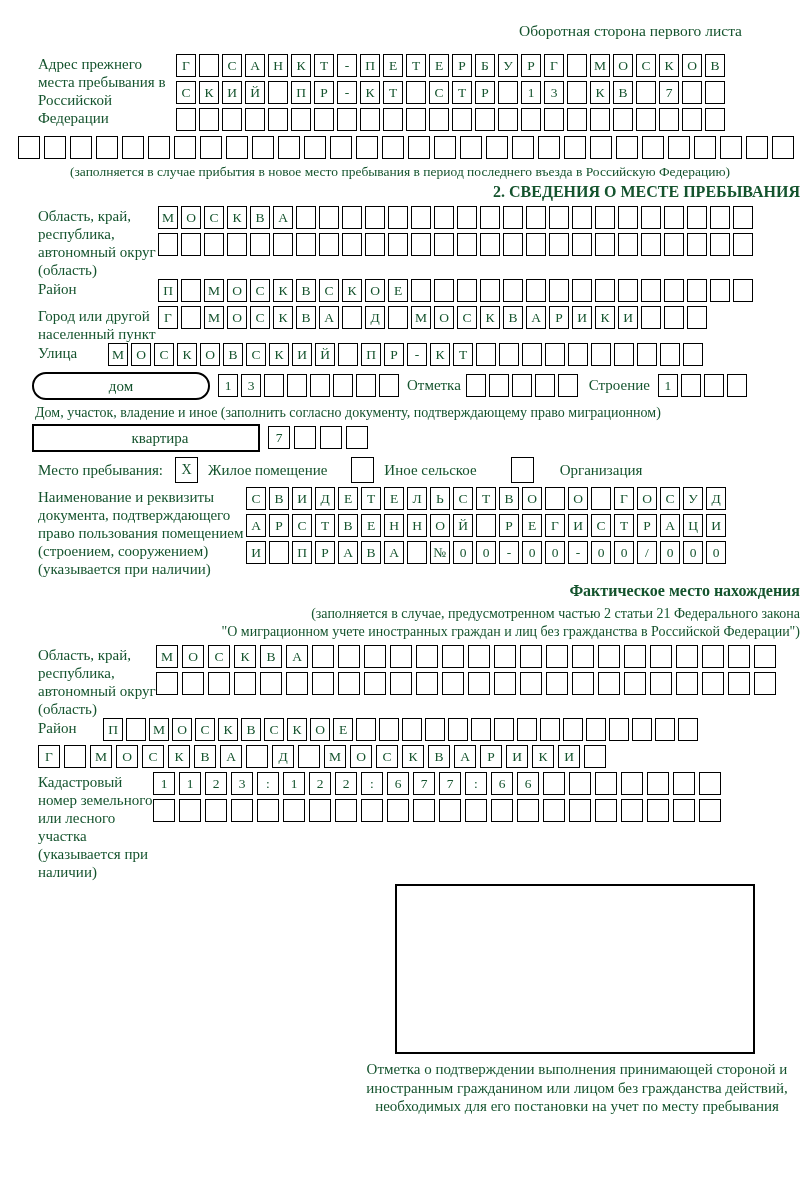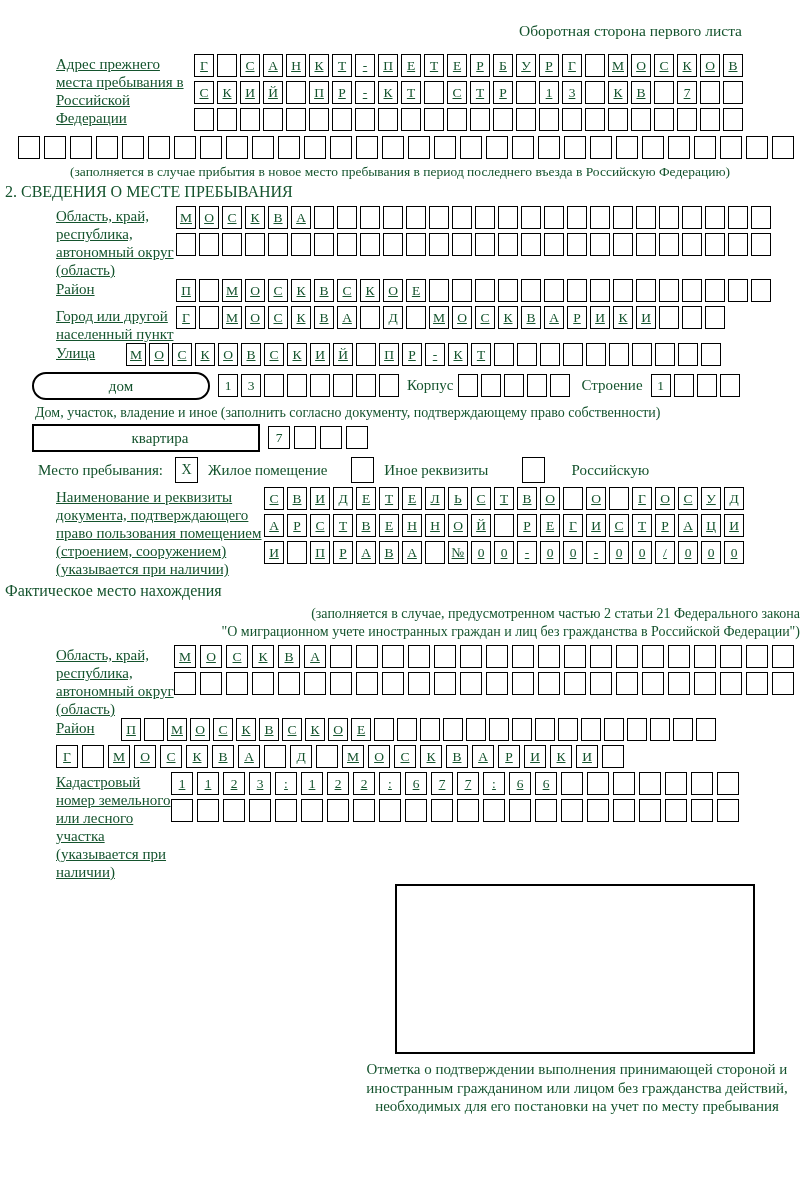--- a/index.html
+++ b/index.html
@@ -2,42 +2,42 @@
 <html><head>
 <meta charset="utf-8">
 <style>
   html,body{margin:0;padding:0;background:#fff;}
   .page{
     width:800px;height:1180px;box-sizing:border-box;background:#ffffff;
     font-family:"Liberation Serif","DejaVu Serif",serif;color:#14532d;
     padding-top:22px;position:relative;overflow:hidden;
   }
   .hdr-note{font-size:15.5px;text-align:right;padding-right:58px;}
-  .blk{display:flex;align-items:flex-start;margin-left:56px;text-decoration:underline;}
+  .blk{display:flex;align-items:flex-start;margin-left:38px;}
   .lbl{font-size:15px;line-height:18px;flex:none;padding-top:1px;}
   .rows{display:flex;flex-direction:column;}
   .cells{display:flex;margin-bottom:4px;}
   .cell{
     flex:none;width:18px;height:21px;border:1.6px solid #000;margin-right:3px;
     font-size:13.5px;line-height:21px;text-align:center;font-family:"Liberation Serif","DejaVu Serif",serif;
   }
   .wide .cell{width:20px;margin-right:4px;}
   
   .lw-prev{width:138px;}
   .lw-std{width:120px;}
   .lw-ulitsa{width:70px;}
   .lw-doc{width:208px;line-height:18px;}
   .lw-f-obl{width:118px;}
   .lw-f-raion{width:65px;}
   .lw-f-gorod{width:113px;}
   .lw-kad{width:115px;}
   .fullrow{margin-left:18px;margin-top:1px;}
   .note-c{font-size:13.5px;text-align:center;line-height:17px;}
   .note-l{font-size:14px;margin-left:35px;line-height:17px;margin-bottom:3px;}
-  .sec-title{font-size:16px;font-weight:normal;text-align:left;margin:3px 0 5px 5px;}
+  .sec-title{font-size:16px;font-weight:bold;text-align:right;margin:3px 0 5px 5px;}
   .widebox{
     flex:none;border:2px solid #000;height:24px;font-size:15px;text-align:center;line-height:24px;box-sizing:content-box;
   }
   .dom-box{width:174px;border-radius:14px;}
   .kv-box{width:196px;padding-left:28px;}
   .inline-lbl{font-size:15px;line-height:27px;flex:none;}
   .domrow{display:flex;align-items:flex-start;margin-left:32px;margin-top:2px;margin-bottom:4px;}
   .domrow .cells{margin-bottom:0;margin-top:2px;}
   .gap8{width:8px;flex:none;}
   .gap5{width:5px;flex:none;}
@@ -341,60 +341,60 @@
         <span class="cell">1</span>
         <span class="cell">3</span>
         <span class="cell"></span>
         <span class="cell"></span>
         <span class="cell"></span>
         <span class="cell"></span>
         <span class="cell"></span>
         <span class="cell"></span>
       </div>
     <div class="gap5"></div>
-    <div class="inline-lbl">Корпус</div>
+    <div class="inline-lbl">Отметка</div>
     <div class="gap5"></div>
     <div class="cells">
         <span class="cell"></span>
         <span class="cell"></span>
         <span class="cell"></span>
         <span class="cell"></span>
         <span class="cell"></span>
       </div>
     <div class="gap8"></div>
     <div class="inline-lbl">Строение</div>
     <div class="gap8"></div>
     <div class="cells">
         <span class="cell">1</span>
         <span class="cell"></span>
         <span class="cell"></span>
         <span class="cell"></span>
       </div>
   </div>
-  <div class="note-l">Дом, участок, владение и иное (заполнить согласно документу, подтверждающему право собственности)</div>
+  <div class="note-l">Дом, участок, владение и иное (заполнить согласно документу, подтверждающему право миграционном)</div>
 
   <div class="domrow">
     <div class="widebox kv-box">квартира</div>
     <div class="gap8"></div>
     <div class="cells wide">
         <span class="cell">7</span>
         <span class="cell"></span>
         <span class="cell"></span>
         <span class="cell"></span>
       </div>
   </div>
 
   <div class="mesto">
     <span>Место пребывания:</span>
     <span class="checkbox">X</span>
     <span>Жилое помещение</span>
     <span class="checkbox" style="margin-left:24px;"></span>
-    <span>Иное реквизиты</span>
+    <span>Иное сельское</span>
     <span class="checkbox" style="margin-left:34px;margin-right:26px;"></span>
-    <span>Российскую</span>
+    <span>Организация</span>
   </div>
 
   <div class="blk mt4">
     <div class="lbl lw-doc">Наименование и реквизиты документа, подтверждающего право пользования помещением (строением, сооружением) (указывается при наличии)</div>
     <div class="rows">
       <div class="cells">
           <span class="cell">С</span>
           <span class="cell">В</span>
           <span class="cell">И</span>
           <span class="cell">Д</span>

